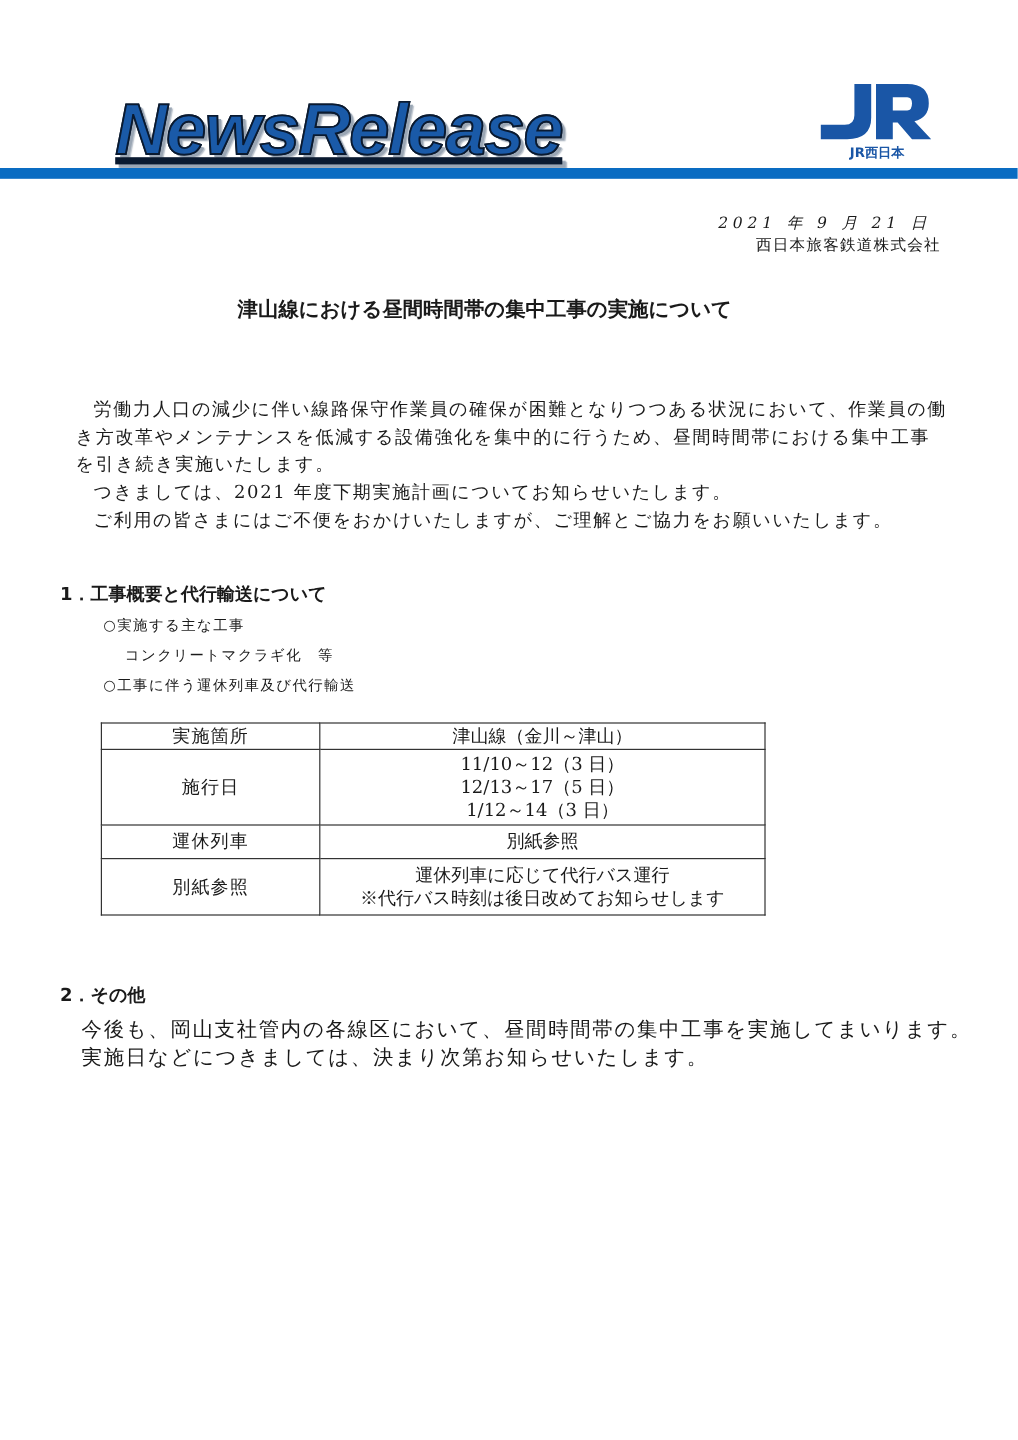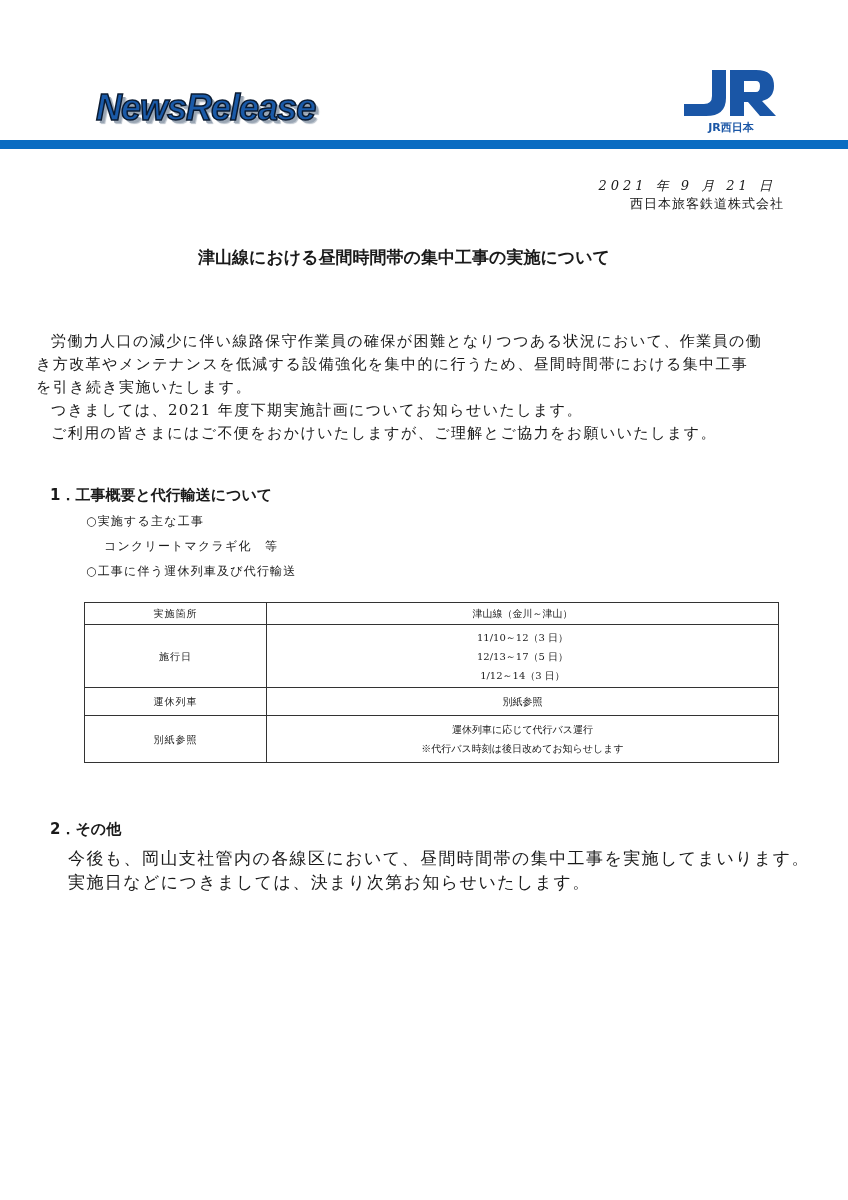--- a/index.html
+++ b/index.html
@@ -3,55 +3,56 @@
   <meta charset="utf-8">
   <style>
     html, body { margin: 0; padding: 0; }
     body {
       width: 848px; height: 1200px; background: #ffffff; position: relative; overflow: hidden;
       font-family: "DejaVu Serif", "Liberation Serif", serif; color: #1a1a1a;
     }
     .abs { position: absolute; }
     .news-title {
       left: 96px; top: 80px; font-family: "Liberation Sans", "DejaVu Sans", sans-serif;
-      font-size: 36px; font-weight: bold; font-style: italic; letter-spacing: -1px;
+      font-size: 60px; font-weight: bold; font-style: italic; letter-spacing: -1px;
       color: #1a5aa8;
       -webkit-text-stroke: 1.5px #0a1a30;
       text-shadow: 3px 3px 0 #9aa6b4, 4px 4px 1px #b8c0ca;
       line-height: 56px;
+      text-decoration: underline;
     }
     .blue-bar { left: 0; top: 140px; width: 848px; height: 9px; background: #0a6cc2; }
     .logo { left: 682px; top: 68px; width: 94px; height: 70px; }
     .logo-sub {
       left: 686px; top: 120px; width: 90px; text-align: center;
       font-family: "DejaVu Sans", "Liberation Sans", sans-serif; font-weight: bold;
       font-size: 11px; color: #1a56a6; letter-spacing: 0px;
     }
     .date { right: 72px; top: 177px; font-size: 13px; letter-spacing: 4px; text-align: center; font-style: italic; }
     .company { right: 64px; top: 195px; font-size: 13px; letter-spacing: 1px; text-align: right; }
     .doc-title {
       left: 0; width: 808px; top: 246px; text-align: center;
       font-family: "DejaVu Sans", "Liberation Sans", sans-serif; font-weight: bold; font-size: 17px;
     }
     .body-text {
-      left: 36px; width: 728px; top: 330px; font-size: 15px; line-height: 23px; letter-spacing: 1.4px;
+      left: 63px; width: 728px; top: 330px; font-size: 15px; line-height: 23px; letter-spacing: 1.4px;
     }
     .body-text p { margin: 0; }
     .indent { text-indent: 1em; }
     .section-h {
       font-family: "DejaVu Sans", "Liberation Sans", sans-serif; font-weight: bold; font-size: 15px;
     }
     .sec1-h { left: 50px; top: 486px; }
     .sub { font-size: 12px; letter-spacing: 1.2px; }
     .sub1 { left: 86px; top: 513px; }
     .sub1b { left: 104px; top: 538px; }
     .sub2 { left: 86px; top: 563px; }
     table.detail {
-      position: absolute; left: 84px; top: 602px; width: 695px; border-collapse: collapse;
-      font-size: 10px;
+      position: absolute; left: 84px; top: 602px; width: 554px; border-collapse: collapse;
+      font-size: 15px;
     }
     table.detail td {
       border: 1.5px solid #333; text-align: center; vertical-align: middle; padding: 0; line-height: 19px;
     }
     table.detail td.label { width: 181px; font-family: "DejaVu Sans", "Liberation Sans", sans-serif; letter-spacing: 1px; }
     .sec2-h { left: 50px; top: 820px; }
     .sec2-text { left: 68px; top: 846px; font-size: 17px; line-height: 24px; letter-spacing: 1.4px; }
     .sec2-text p { margin: 0; }
   </style>
 </head>

